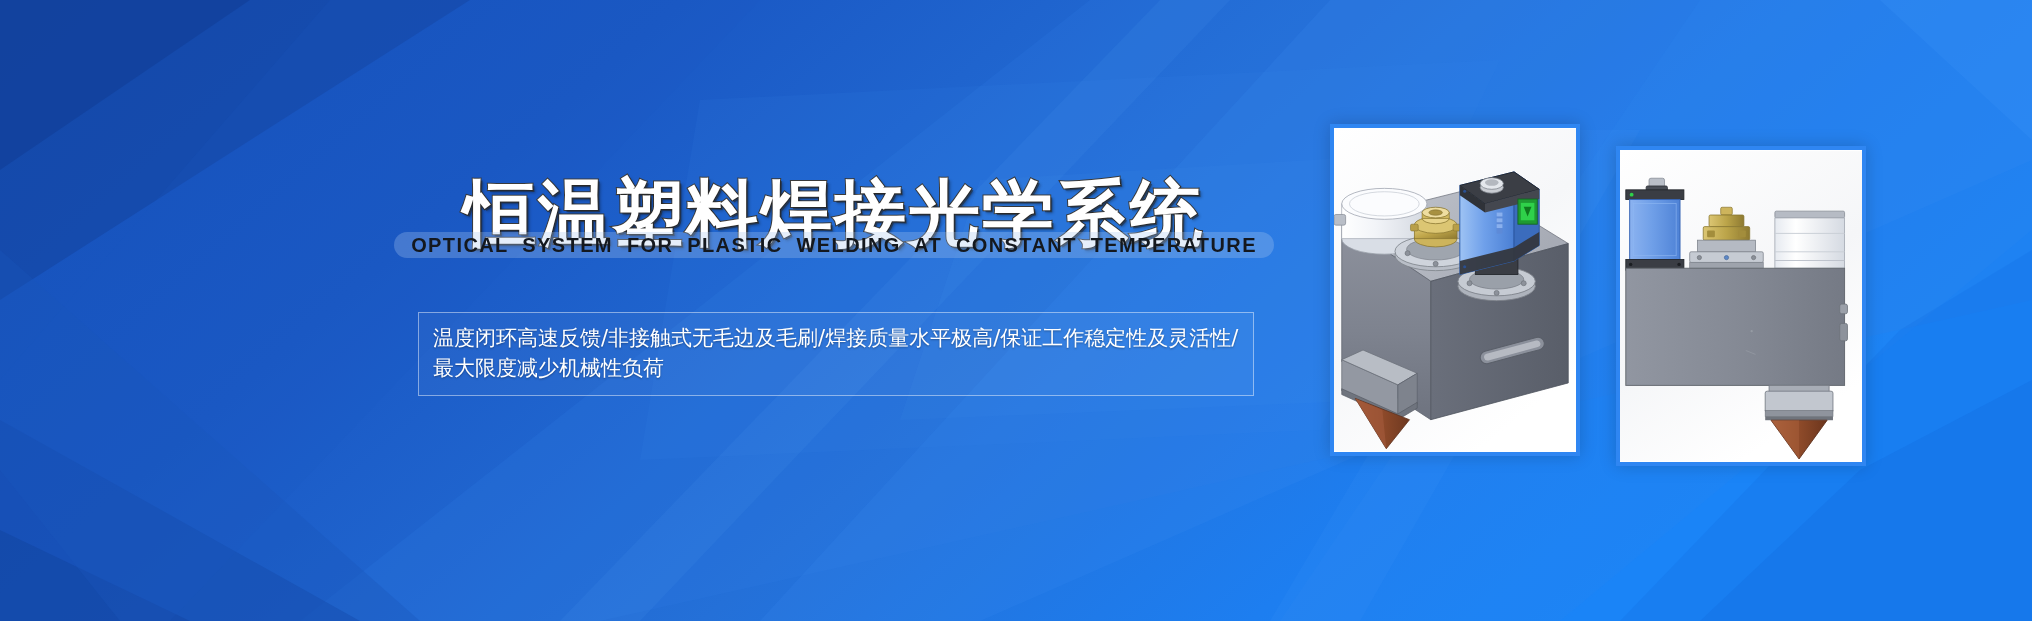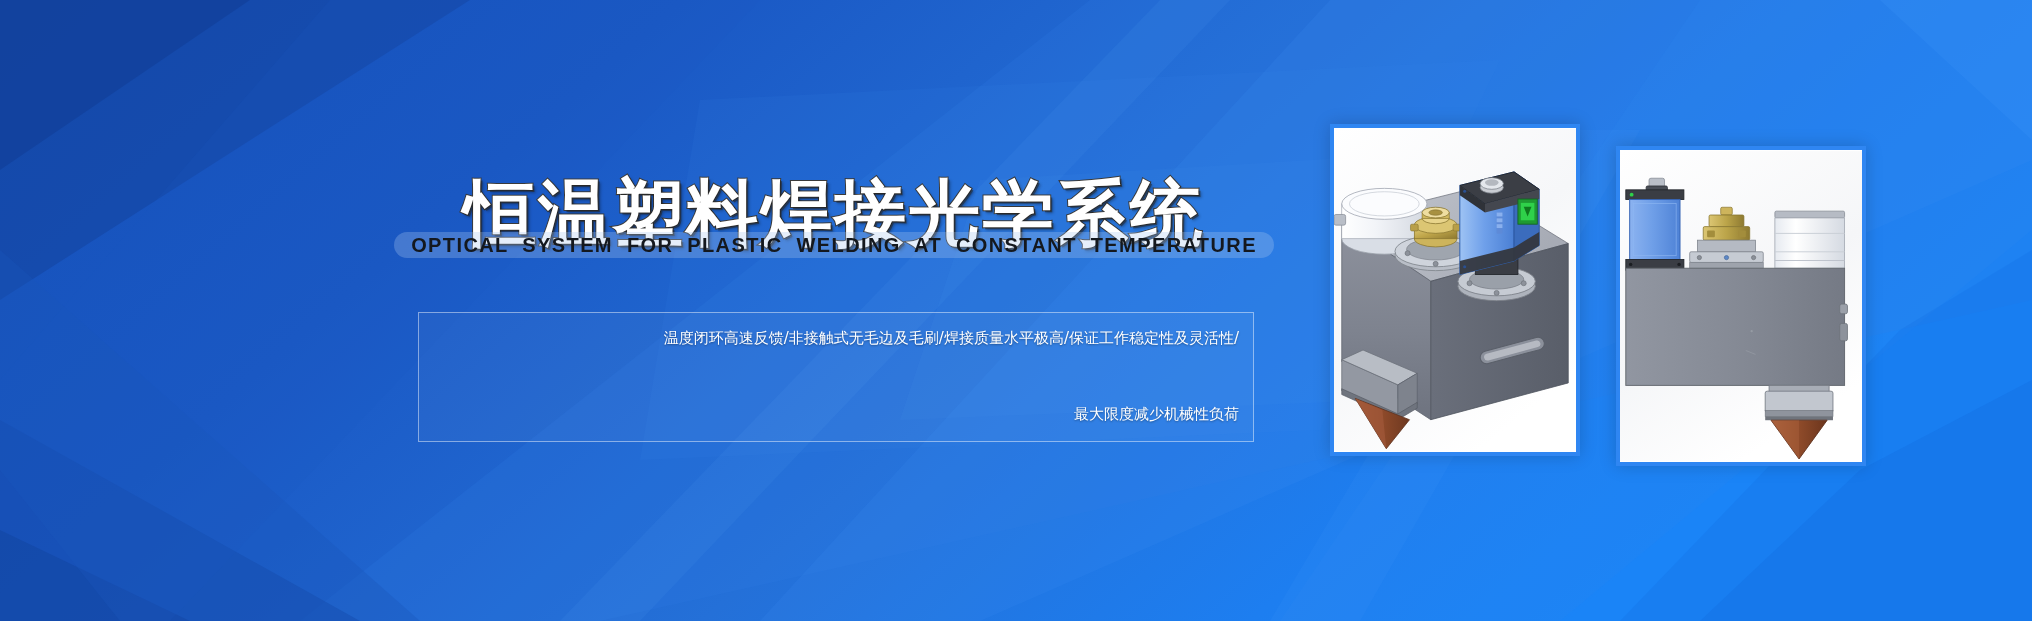--- a/index.html
+++ b/index.html
@@ -80,28 +80,28 @@
     position:absolute;
     left:418px;
     top:312px;
     width:836px;
     padding:10px 14px 12px;
     border:1px solid rgba(255,255,255,0.45);
     background:rgba(255,255,255,0.04);
   }
   #desc-box p {
     font-family:"DejaVu Sans","Liberation Sans",sans-serif;
-    font-size:15px;
+    font-size:21px;
     line-height:30px;
     color:#ffffff;
-    text-align:right;
+    text-align:left;
     text-shadow:0 1px 2px rgba(0,0,0,.35);
     white-space:nowrap;
   }
-  #desc-line-2 { white-space:nowrap;margin-top:46px; }
+  #desc-line-2 { white-space:nowrap; }
 
   
   .product-card {
     position:absolute;
     background:#ffffff;
     border:4px solid #2f86f2;
     box-shadow:0 0 16px rgba(0,0,0,.18);
     overflow:hidden;
   }
   #product-card-1 { left:1330px; top:124px; width:250px; height:332px; }

